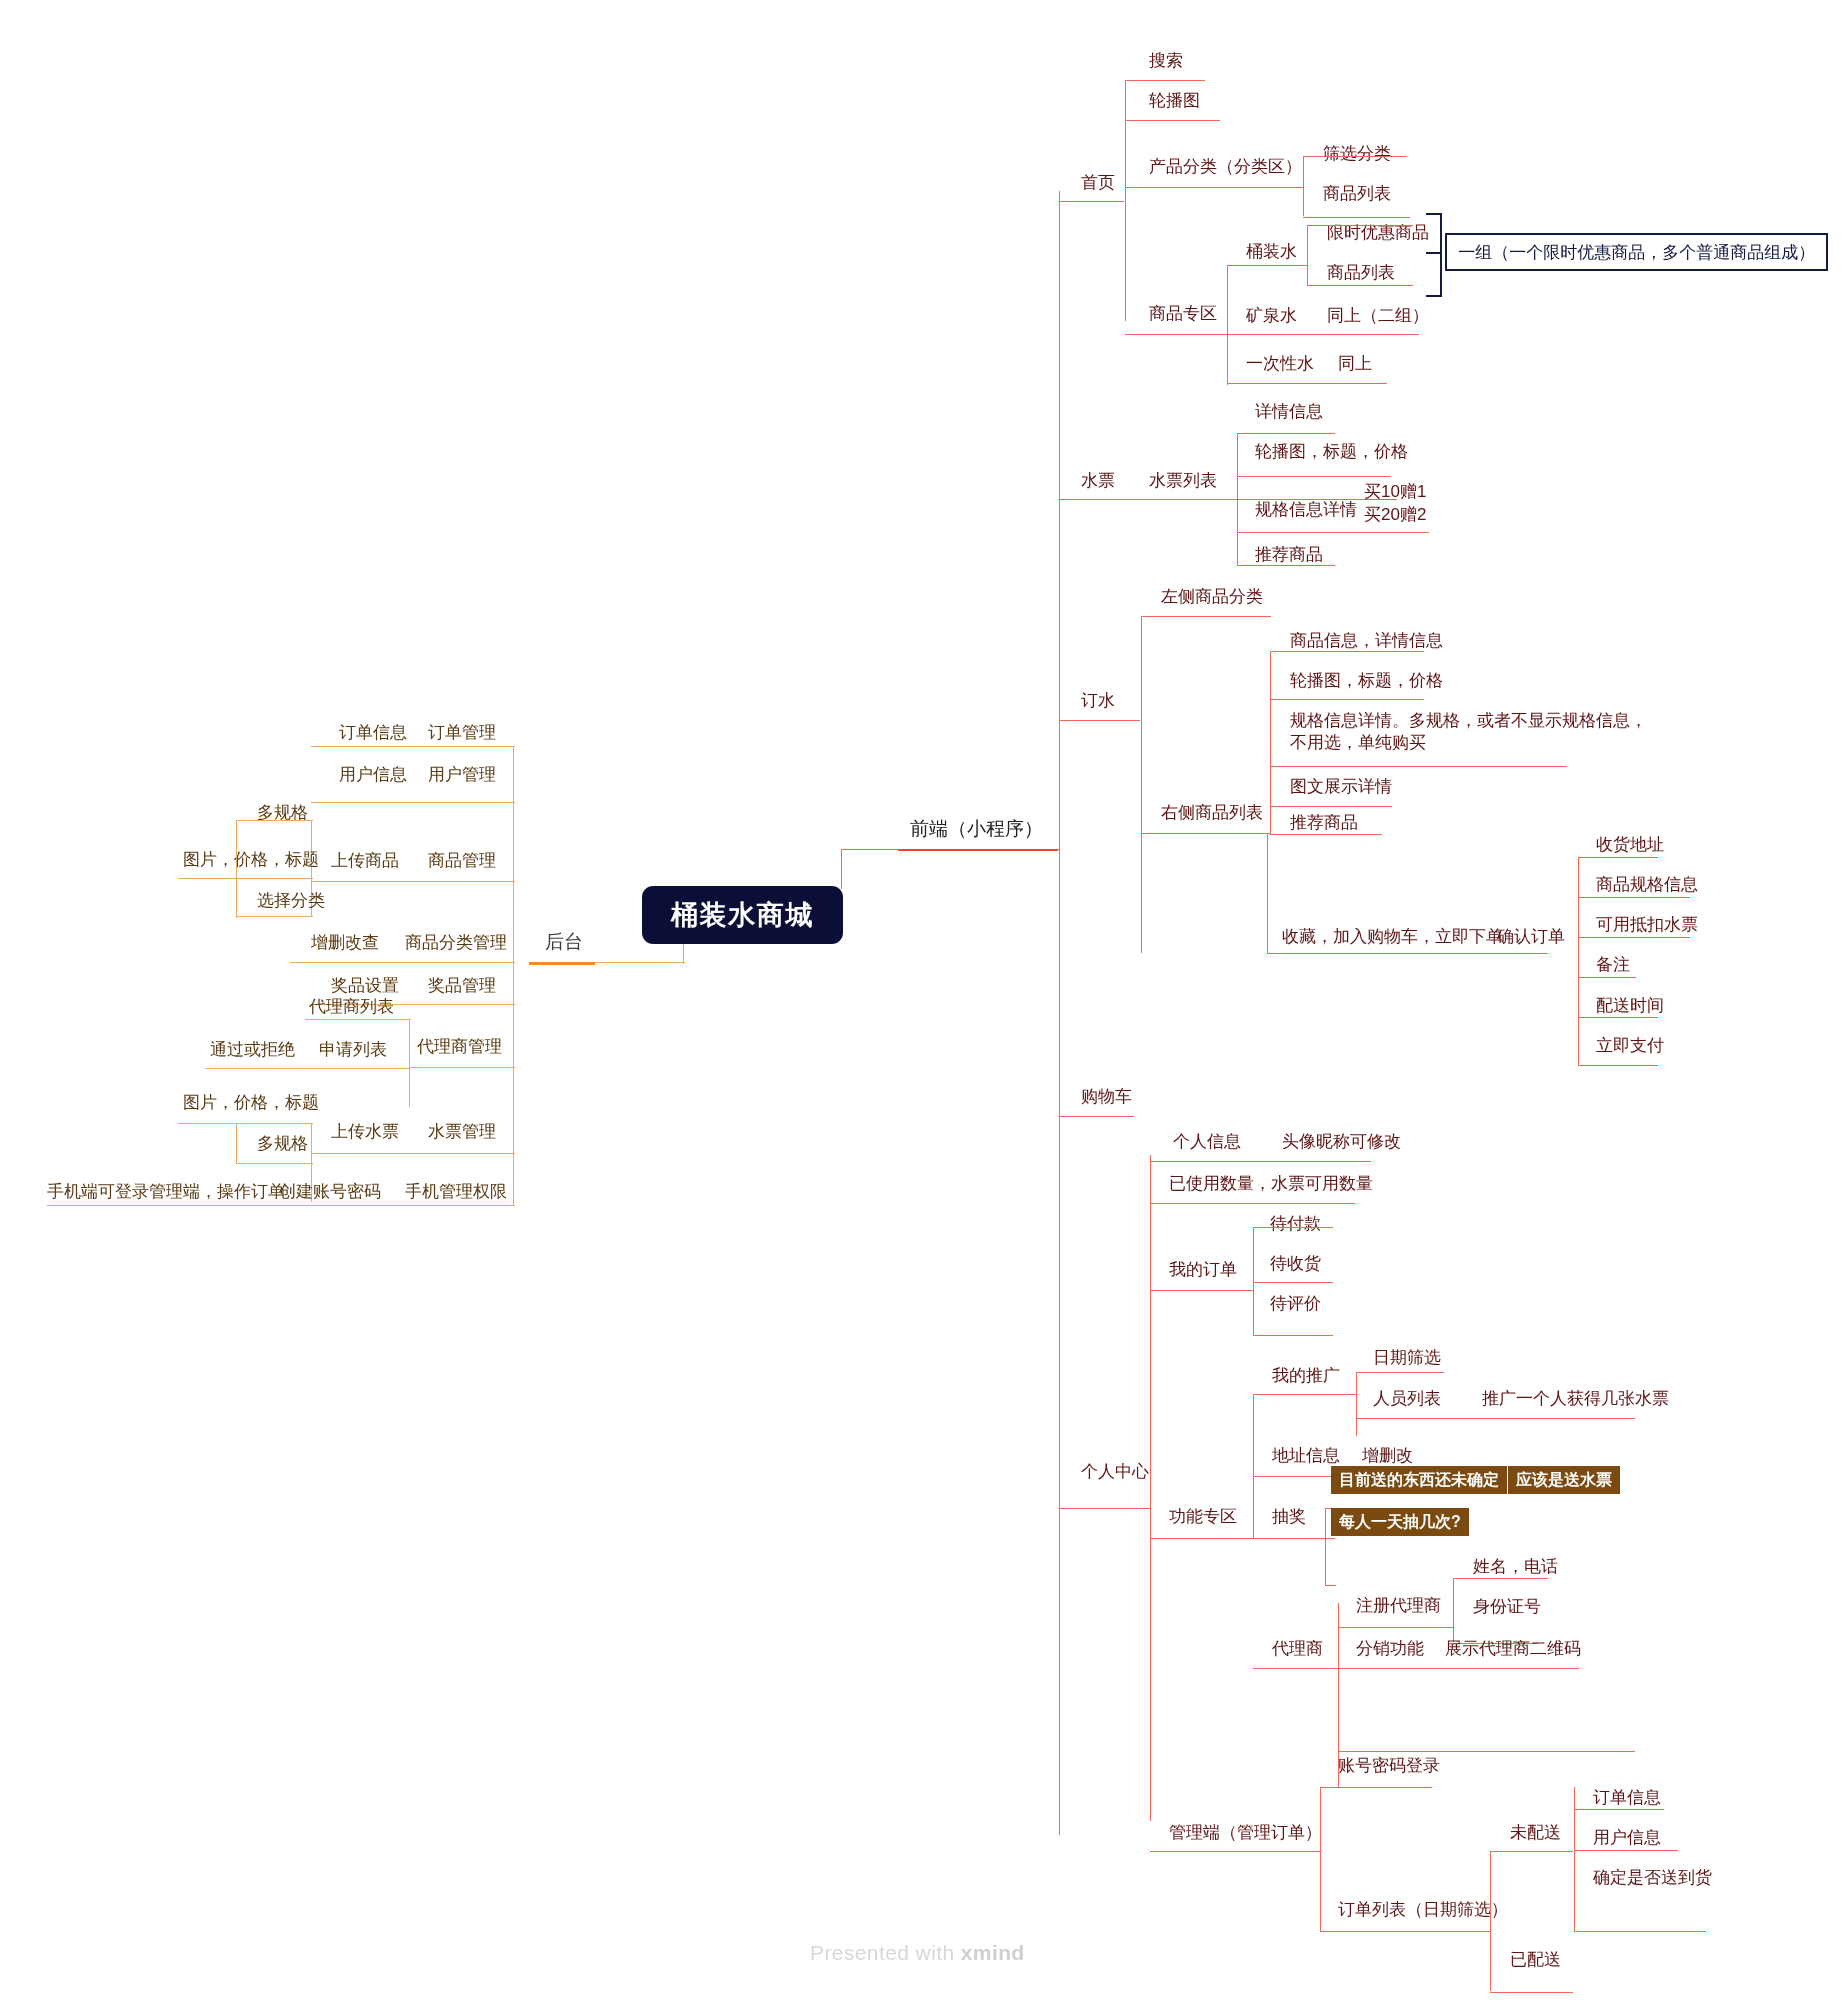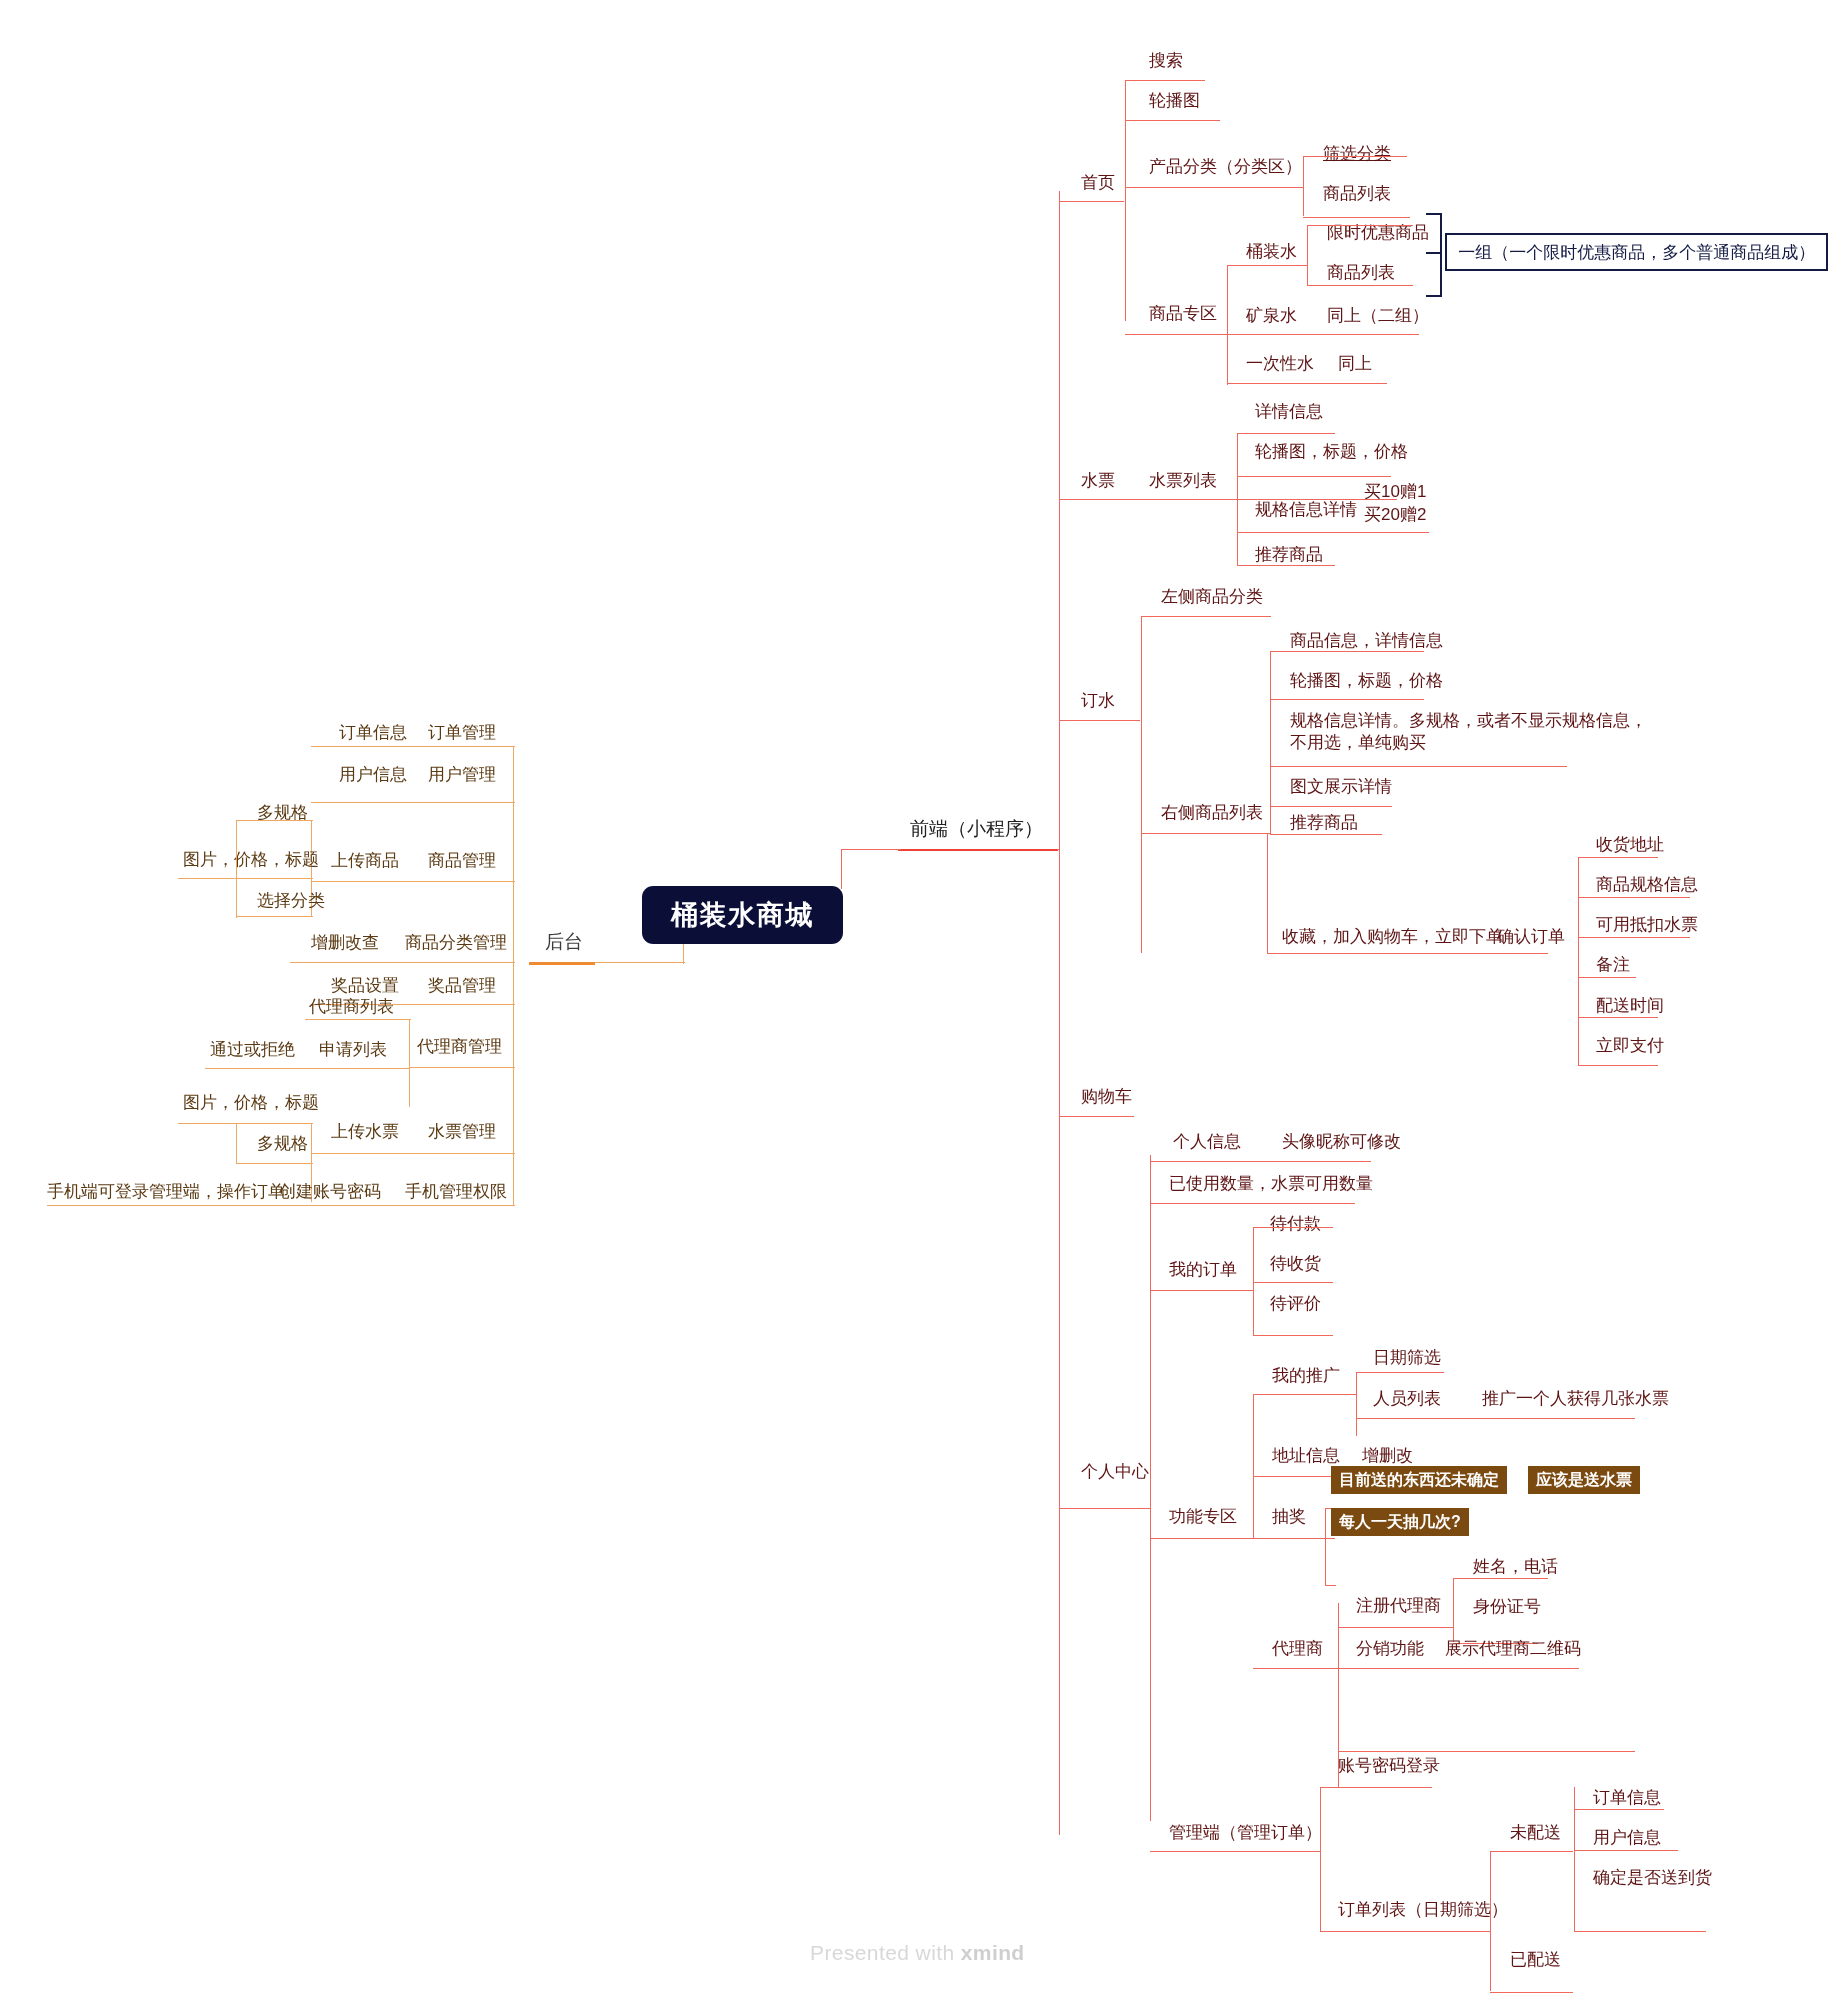--- a/index.html
+++ b/index.html
@@ -79,21 +79,21 @@
   <div class="lbl t-red" style="left:1149px;top:50px;">搜索</div>
   <div class="u" style="left:1125px;top:80px;width:80px;"></div>
 
   <div class="lbl t-red" style="left:1149px;top:90px;">轮播图</div>
   <div class="u" style="left:1125px;top:120px;width:95px;"></div>
 
   <div class="lbl t-red" style="left:1149px;top:156px;">产品分类（分类区）</div>
   <div class="u" style="left:1125px;top:187px;width:178px;"></div>
 
   <div class="v" style="left:1303px;top:156px;height:60px;"></div>
-  <div class="lbl t-red" style="left:1323px;top:143px;text-decoration:underline;">筛选分类</div>
+  <div class="lbl t-red" style="left:1323px;top:143px;">筛选分类</div>
   <div class="u" style="left:1303px;top:156px;width:104px;"></div>
   <div class="lbl t-red" style="left:1323px;top:183px;">商品列表</div>
   <div class="u" style="left:1303px;top:217px;width:107px;"></div>
 
   <div class="lbl t-red" style="left:1149px;top:303px;">商品专区</div>
   <div class="u" style="left:1125px;top:334px;width:103px;"></div>
 
   <div class="v" style="left:1227px;top:265px;height:120px;"></div>
 
   <div class="lbl t-red" style="left:1246px;top:241px;">桶装水</div>
@@ -220,21 +220,21 @@
   <div class="u" style="left:1356px;top:1418px;width:279px;"></div>
 
   <div class="lbl t-red" style="left:1272px;top:1445px;">地址信息</div>
   <div class="lbl t-red" style="left:1362px;top:1445px;">增删改</div>
   <div class="u" style="left:1253px;top:1476px;width:170px;"></div>
 
   <div class="lbl t-red" style="left:1272px;top:1506px;text-align:center;">抽奖</div>
   <div class="u" style="left:1253px;top:1538px;width:82px;"></div>
   <div class="v" style="left:1325px;top:1508px;height:77px;"></div>
   <div class="hl" style="left:1331px;top:1466px;">目前送的东西还未确定</div>
-  <div class="hl" style="left:1508px;top:1466px;margin-left:20px;">应该是送水票</div>
+  <div class="hl" style="left:1508px;top:1466px;">应该是送水票</div>
   <div class="u" style="left:1325px;top:1508px;width:9.6px;"></div>
   <div class="hl" style="left:1331px;top:1508px;">每人一天抽几次?</div>
   <div class="u" style="left:1325px;top:1585px;width:11.2px;"></div>
 
   <div class="lbl t-red" style="left:1272px;top:1638px;font-family:Liberation Serif, serif;">代理商</div>
   <div class="u" style="left:1253px;top:1668px;width:85px;"></div>
   <div class="v" style="left:1338px;top:1603px;height:184px;"></div>
 
   <div class="lbl t-red" style="left:1356px;top:1595px;">注册代理商</div>
   <div class="u" style="left:1338px;top:1627px;width:115px;"></div>

